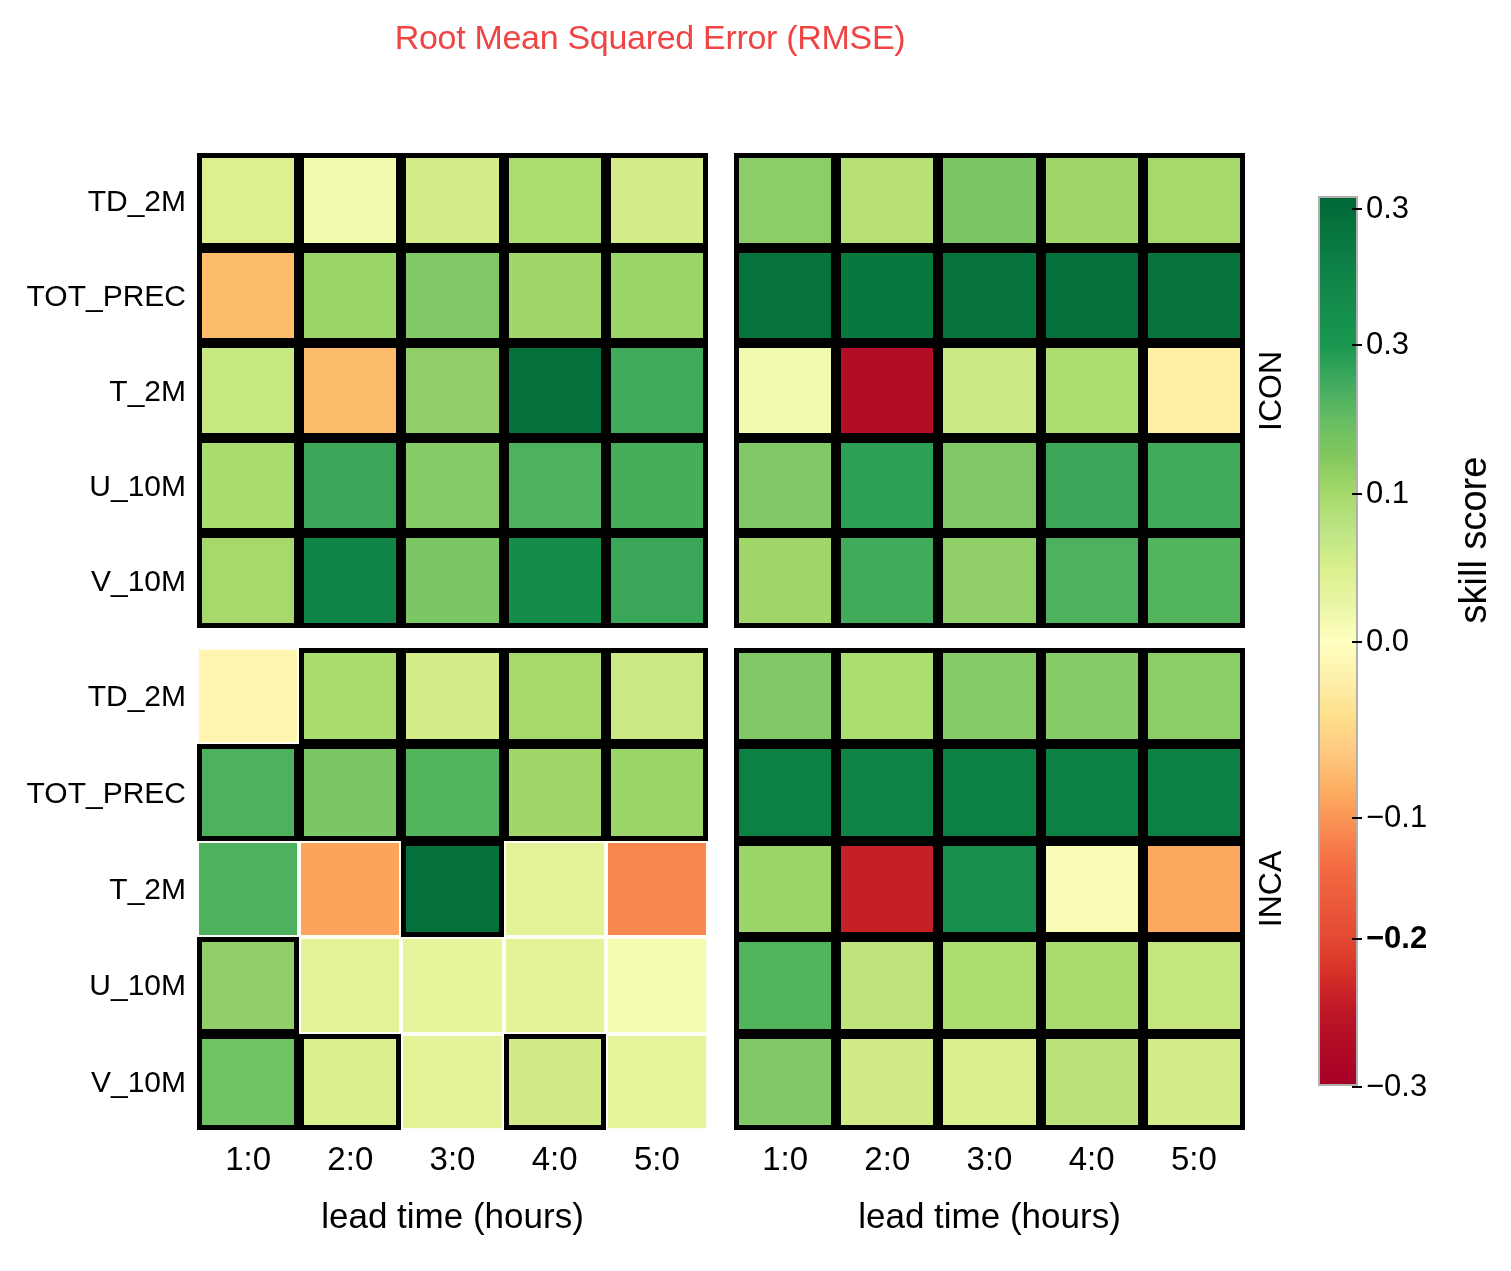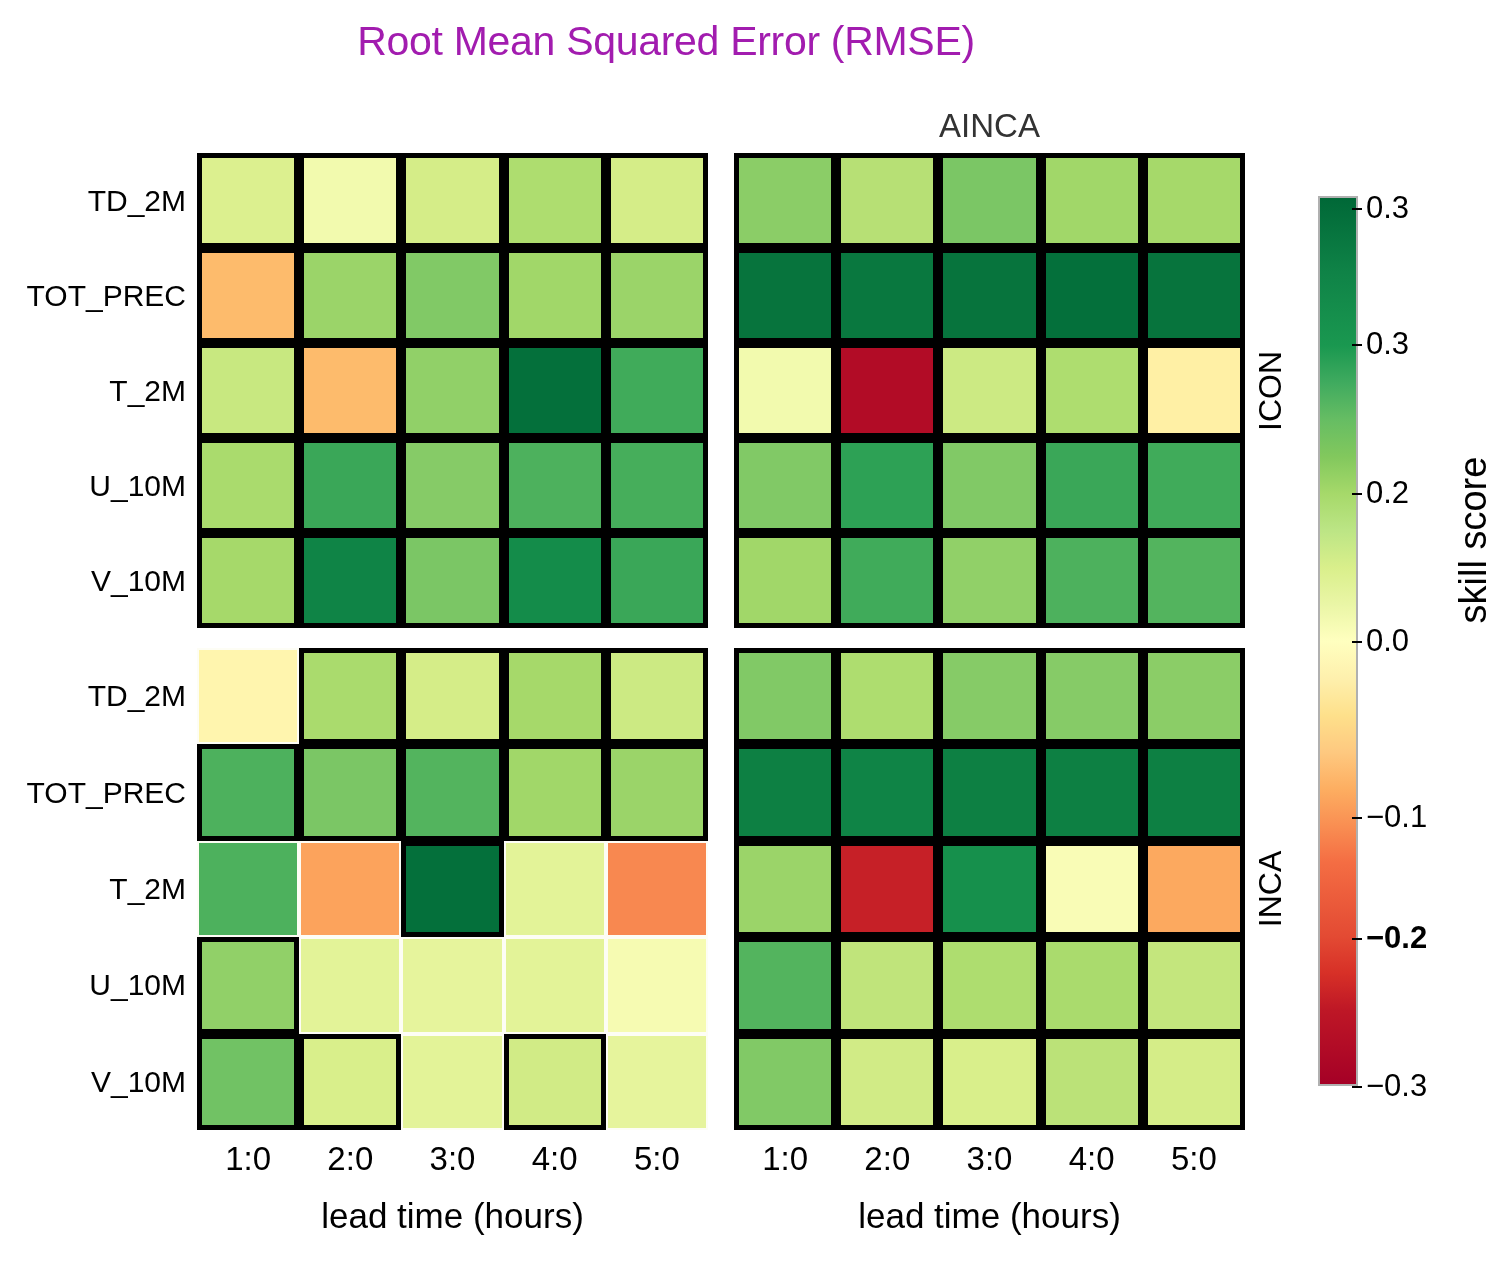--- a/index.html
+++ b/index.html
@@ -14,24 +14,23 @@
     width: 1511px; height: 1271px;
     background: #ffffff;
   }
 
   
   #suptitle {
     position: absolute;
     left: 0; top: 18px;
     width: 1300px;
     text-align: center;
-    font-size: 41px;
-    color: #a21caf;
+    font-size: 34px;
+    color: #ef4444;
     letter-spacing: -0.3px;
-    margin-left: 16px;
   }
   .col-title {
     position: absolute;
     top: 107px;
     font-size: 33px;
     color: #333333;
     text-align: center;
   }
   #col-title-0 { left: 197px; width: 511px; }
   #col-title-1 { left: 734px; width: 511px; }
@@ -170,21 +169,20 @@
     transform: rotate(-90deg) translateX(-50%);
   }
 </style>
 </head>
 <body>
 
 <div id="fig">
 
   <div id="suptitle">Root Mean Squared Error (RMSE)</div>
 
-  <div class="col-title" id="col-title-1">AINCA</div>
 
   <div class="panel" id="panel-0-0">
       <div class="grid">
         <div class="cell sig">
           <div class="fillbox" style="background: rgb(220, 240, 143);"></div>
         </div>
         <div class="cell sig">
           <div class="fillbox" style="background: rgb(242, 250, 174);"></div>
         </div>
         <div class="cell sig">
@@ -526,21 +524,21 @@
 
   <div class="rowgroup" id="rowgroup-0" style="top: 390.5px; transform: rotate(-90deg) translateX(-50%);">ICON</div>
   <div class="rowgroup" id="rowgroup-1" style="top: 889px; transform: rotate(-90deg) translateX(-50%);">INCA</div>
 
   <div id="cbar-wrap">
     <div id="cbar"></div>
   </div>
   <div id="cbtick-layer">
       <div class="cbtick" style="top: 208px;">0.3</div>
       <div class="cbtick" style="top: 344.333px;">0.3</div>
-      <div class="cbtick" style="top: 492.667px;">0.2</div>
+      <div class="cbtick" style="top: 492.667px;">0.1</div>
       <div class="cbtick" style="top: 641px;">0.0</div>
       <div class="cbtick" style="top: 789.333px; margin-top: 28px;">−0.1</div>
       <div class="cbtick" style="top: 937.667px; font-weight: bold;">−0.2</div>
       <div class="cbtick" style="top: 1086px;">−0.3</div>
     </div>
   <div id="cbar-label">skill score</div>
 
 </div>
 
 </body></html>

